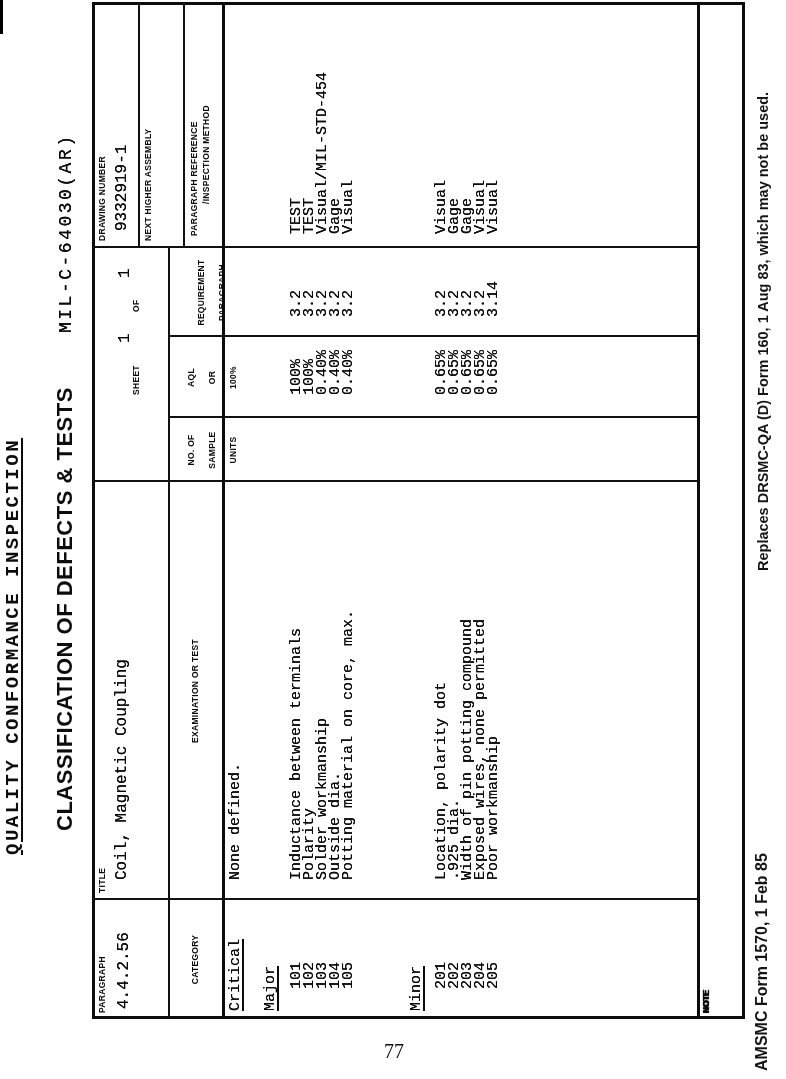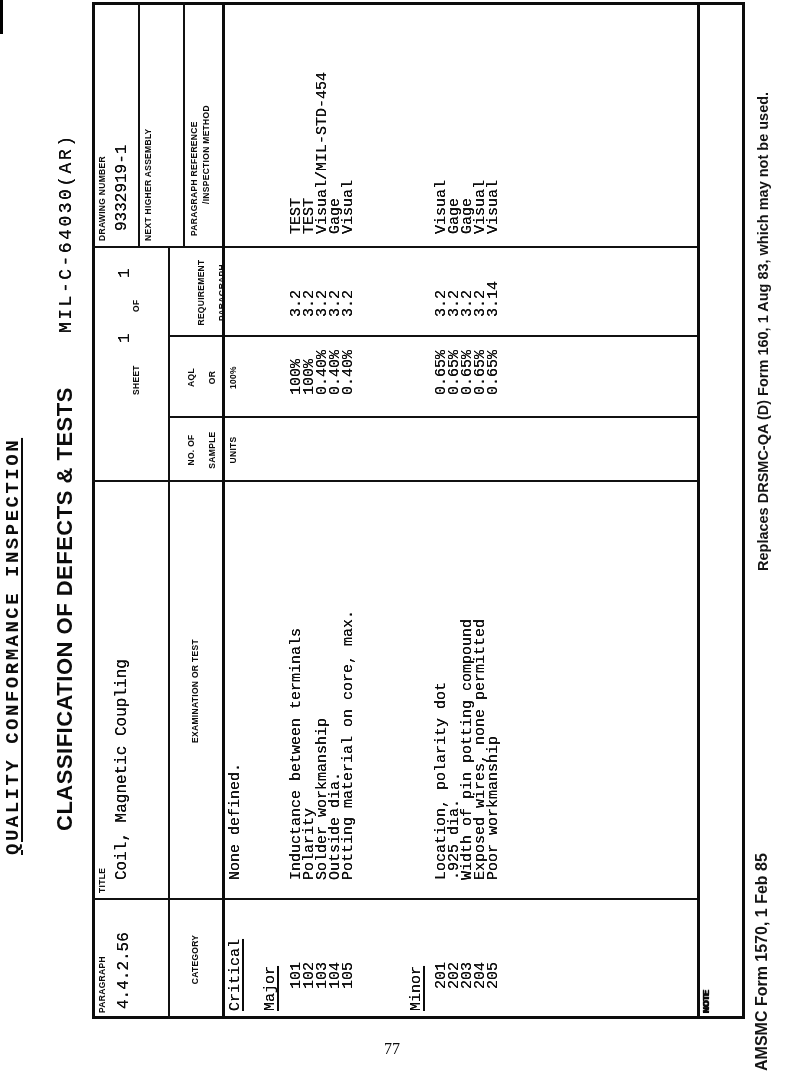--- a/index.html
+++ b/index.html
@@ -159,16 +159,16 @@
         <div class="abs mono body-txt " style="left: 762px; top: 485px;">3.14</div>
         <div class="abs mono body-txt " style="left: 845px; top: 485px;">Visual</div>
       </div>
 
     <div class="abs lbl smudge" style="left:66px; top:701px;">NOTE</div>
 
     <div class="abs footer" style="left:8px; top:753px; font-size:16px;">AMSMC Form 1570, 1 Feb 85</div>
     <div class="abs footer" style="left:508px; top:755px; font-size:14.5px;">Replaces DRSMC-QA (D) Form 160, 1 Aug 83, which may not be used.</div>
   </div>
 
-  <div class="abs serif" style="left:384px; top:1040px; font-size:16px;">77</div>
+  <div class="abs serif" style="left:384px; top:1040px; font-size:20px;">77</div>
 
   <div class="artifact" style="left:0; top:0; width:2.5px; height:34px;"></div>
 </div>
 
 </body></html>

